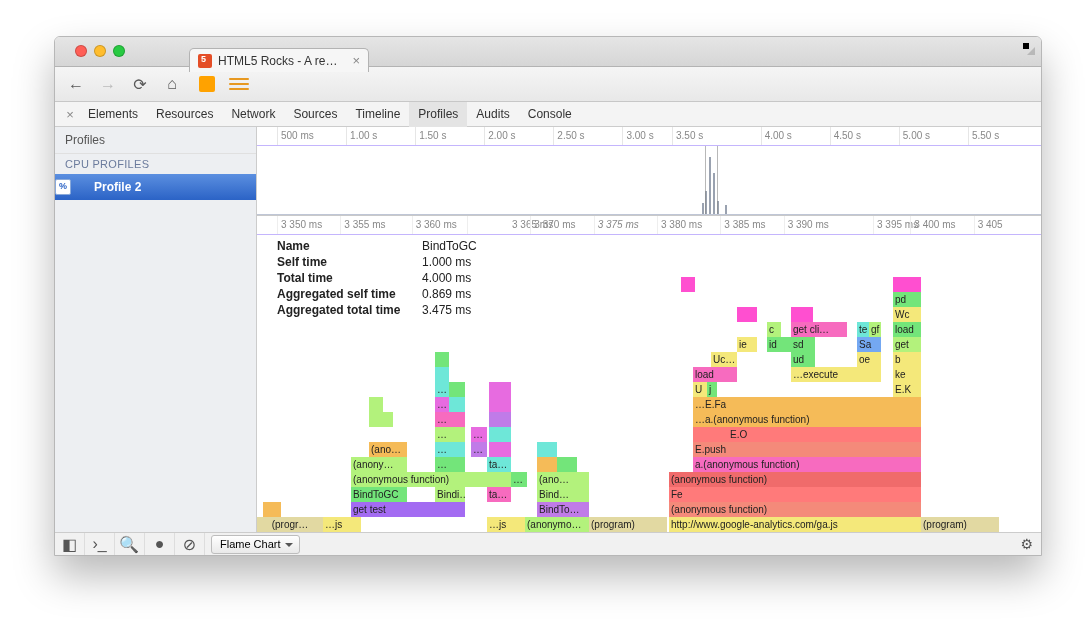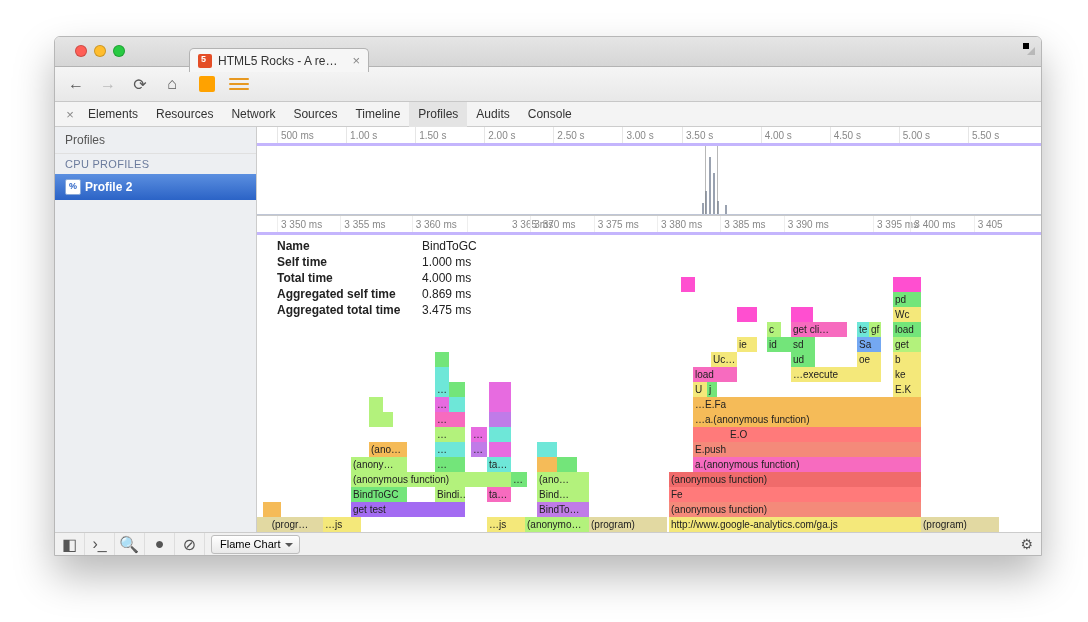--- a/index.html
+++ b/index.html
@@ -59,30 +59,30 @@
 }
 .devtabs .close { width:18px; text-align:center; color:#888; font-size:13px; cursor:pointer;}
 .devtab { padding:0 9px; height:25px; display:flex; align-items:center; color:#333; cursor:pointer; }
 .devtab.active { background:#e4e4e4; }
 
 .devbody { flex:1; display:flex; min-height:0; }
 .sidebar { width:202px; background:#edeff2; border-right:1px solid #ccc; display:flex; flex-direction:column; font-size:12px;}
 .side-head { padding:6px 10px; color:#555; border-bottom:1px solid #e0e0e0;}
 .side-cat { padding:4px 10px; color:#6b7b9d; font-size:11px; letter-spacing:.3px;}
 .side-item {
-  height:26px; display:flex; align-items:center; gap:4px; padding:0 10px;
+  height:26px; display:flex; align-items:center; gap:23px; padding:0 0;
   background: linear-gradient(#5b8fe0,#2b63c6); color:#fff; font-weight:bold;
 }
 .side-item .icon {width:16px;height:16px;background:#fff;border:1px solid #89a9da;border-radius:2px;position:relative;}
 .side-item .icon::after{content:"%";font-size:9px;color:#2b63c6;position:absolute;left:3px;top:1px;}
 .sidebar .spacer{flex:1;}
 
 .main { flex:1; display:flex; flex-direction:column; min-width:0; background:#fff; }
 
-.ruler { position:relative; height:19px; border-bottom:3px solid #c4b5fd; background:#fff; font-size:10px; color:#888; }
+.ruler { position:relative; height:19px; border-bottom:1px solid #c4b5fd; background:#fff; font-size:10px; color:#888; }
 .ruler .tick { position:absolute; top:0; height:100%; border-left:1px solid #e6e6e6; padding-left:3px; line-height:18px; white-space:nowrap;}
 .overview { height:70px; border-bottom:1px solid #c9c9c9; position:relative; background:#fff;}
 .overview .spike {position:absolute; bottom:0; width:2px; background:#9aa2b0;}
 .ruler2 .tick { border-left:1px solid #eee; }
 
 .flame-area { flex:1; position:relative; overflow:hidden; background:#fff;}
 .tooltip {
   position:absolute; left:20px; top:4px; font-size:12px; color:#222;
   display:grid; grid-template-columns:145px 70px; row-gap:2px;
 }
@@ -161,21 +161,21 @@
     </div>
 
     <div class="main">
       <div class="ruler" id="ruler1">
           <div class="tick" style="left: 20px;">500 ms</div>
           <div class="tick" style="left: 89.0909px;">1.00 s</div>
           <div class="tick" style="left: 158.182px;">1.50 s</div>
           <div class="tick" style="left: 227.273px;">2.00 s</div>
           <div class="tick" style="left: 296.364px;">2.50 s</div>
           <div class="tick" style="left: 365.455px;">3.00 s</div>
-          <div class="tick" style="left: 425px;">3.50 s</div>
+          <div class="tick" style="left: 415px;">3.50 s</div>
           <div class="tick" style="left: 503.636px;">4.00 s</div>
           <div class="tick" style="left: 572.727px;">4.50 s</div>
           <div class="tick" style="left: 641.818px;">5.00 s</div>
           <div class="tick" style="left: 710.909px;">5.50 s</div>
         </div>
       <div class="overview" id="overview">
           <div class="spike" style="left: 445px; height: 12px;"></div>
           <div class="spike" style="left: 448px; height: 24px;"></div>
           <div class="spike" style="left: 452px; height: 58px;"></div>
           <div class="spike" style="left: 456px; height: 42px;"></div>
@@ -184,21 +184,21 @@
           <div style="position: absolute; left: 448px; top: 0px; bottom: 0px; width: 1px; background: rgb(136, 136, 136); opacity: 0.6;"></div>
           <div style="position: absolute; left: 460px; top: 0px; bottom: 0px; width: 1px; background: rgb(136, 136, 136); opacity: 0.6;"></div>
           <div style="position: absolute; left: 0px; right: 0px; bottom: 0px; height: 1px; background: rgb(191, 198, 214);"></div>
         </div>
       <div class="ruler ruler2" id="ruler2">
           <div class="tick" style="left: 20px;">3 350 ms</div>
           <div class="tick" style="left: 83.3333px;">3 355 ms</div>
           <div class="tick" style="left: 146.667px; margin-left: 8px;">3 360 ms</div>
           <div class="tick" style="left: 210px; padding-left: 44px;">3 365 ms</div>
           <div class="tick" style="left: 273.333px; text-align: center;">3 370 ms</div>
-          <div class="tick" style="left: 336.667px;">3 375 ms</div>
+          <div class="tick" style="left: 336.667px; font-style: italic;">3 375 ms</div>
           <div class="tick" style="left: 400px;">3 380 ms</div>
           <div class="tick" style="left: 463.333px;">3 385 ms</div>
           <div class="tick" style="left: 526.667px;">3 390 ms</div>
           <div class="tick" style="left: 616px;">3 395 ms</div>
           <div class="tick" style="left: 653.333px;">3 400 ms</div>
           <div class="tick" style="left: 716.667px;">3 405</div>
         </div>
       <div class="flame-area" id="flame">
         <div class="tooltip">
           <span class="lbl">Name</span>

